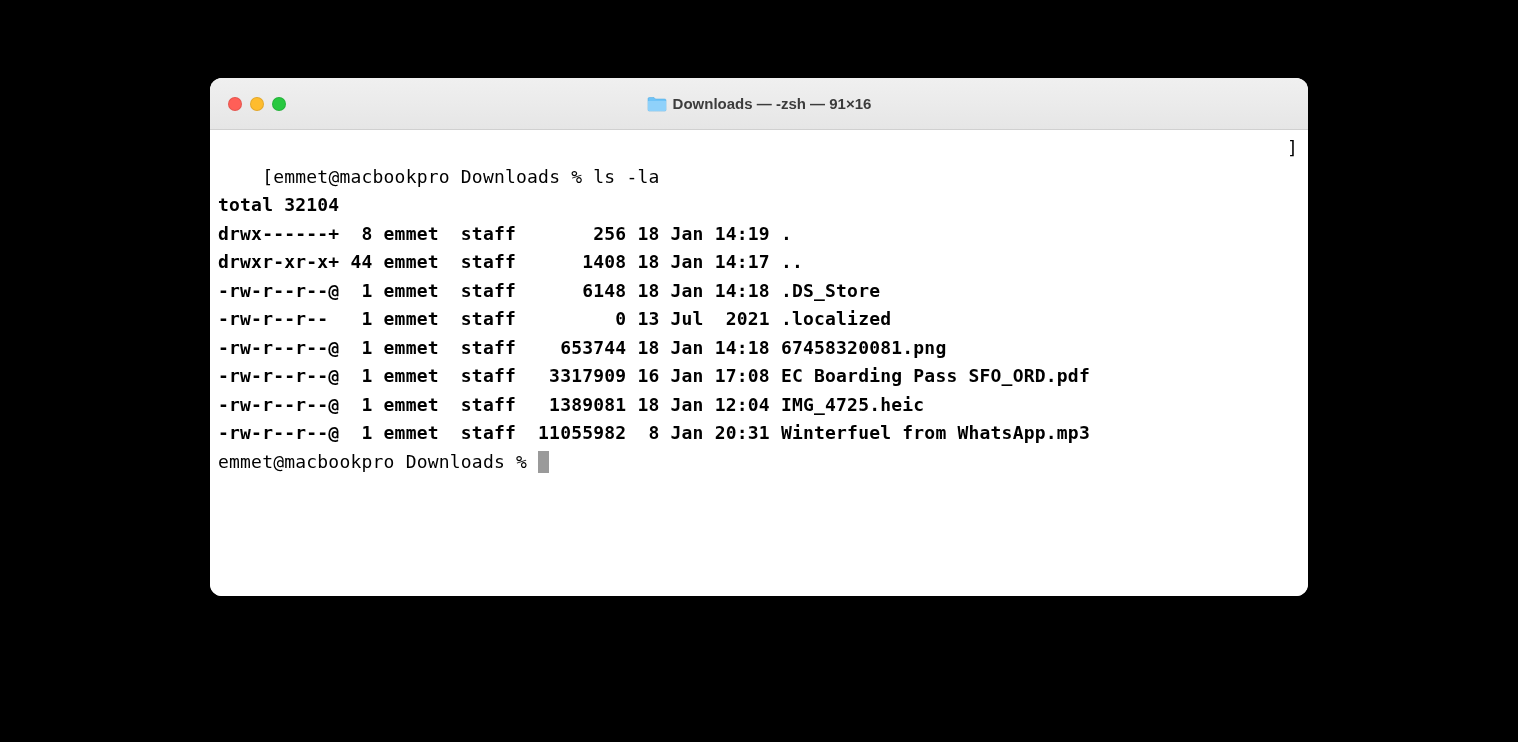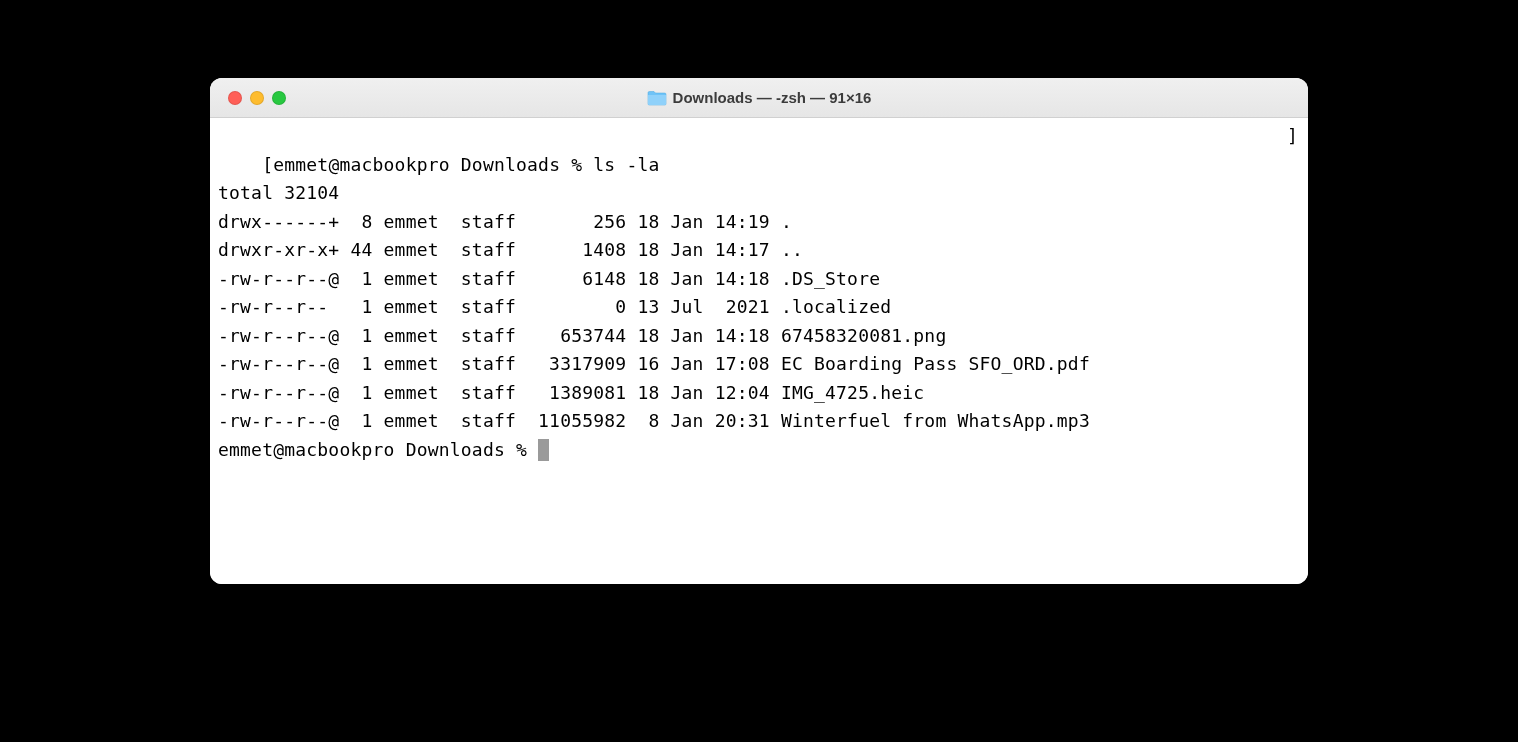--- a/index.html
+++ b/index.html
@@ -17,21 +17,21 @@
       padding-top: 78px;
     }
     .window {
       width: 1098px;
       background: #ffffff;
       border-radius: 12px;
       box-shadow: 0 20px 60px rgba(0,0,0,0.5);
       overflow: hidden;
     }
     .title-bar {
-      height: 40px;
+      height: 52px;
       background: linear-gradient(to bottom, #f0f0f0, #e6e6e6);
       border-bottom: 1px solid #d0d0d0;
       display: flex;
       align-items: center;
       position: relative;
     }
     .traffic-lights {
       display: flex;
       gap: 8px;
       padding-left: 18px;
@@ -76,20 +76,21 @@
       line-height: 28.5px;
       color: #000000;
       height: 466px;
       white-space: pre;
       overflow: hidden;
       position: relative;
       letter-spacing: 0.2px;
     }
     .line {
       white-space: pre;
+      font-weight: bold;
     }
     .cursor {
       display: inline-block;
       width: 11px;
       height: 22px;
       background: #9a9a9a;
       vertical-align: text-bottom;
       margin-left: 0px;
       position: relative;
       top: 1px;

